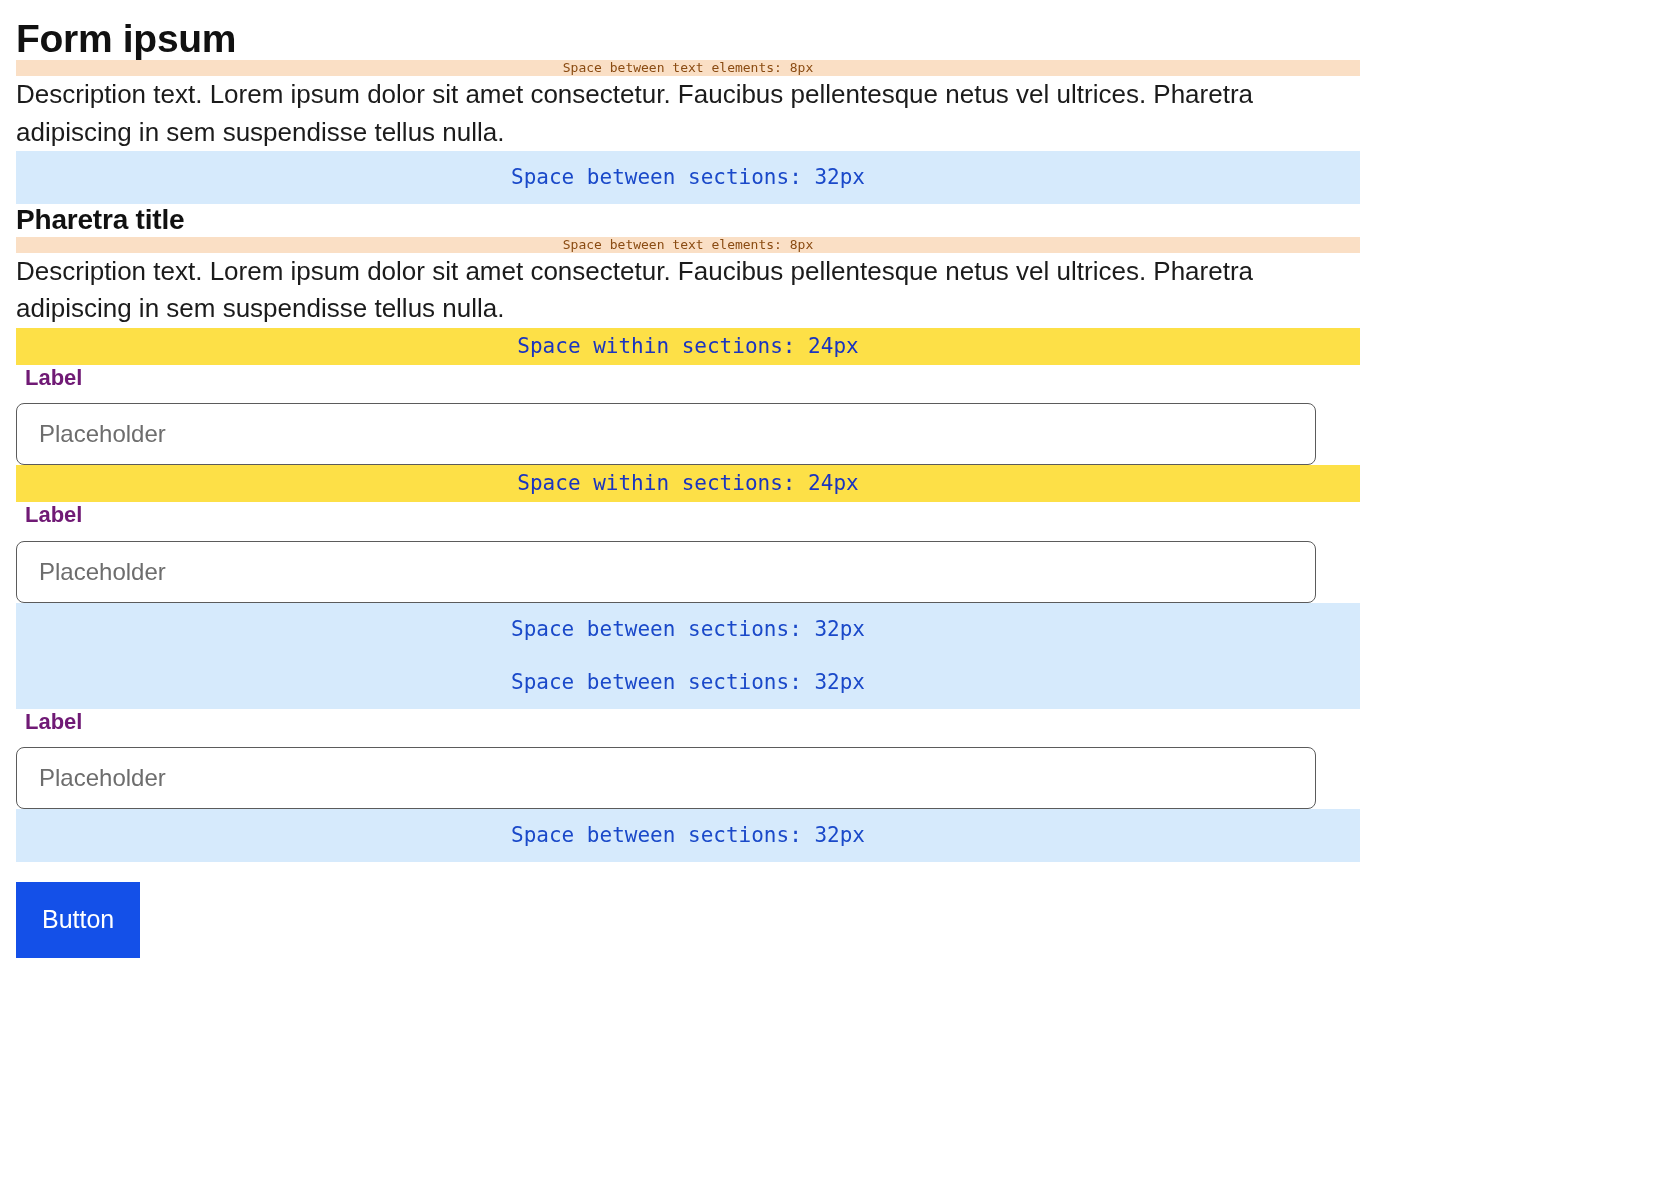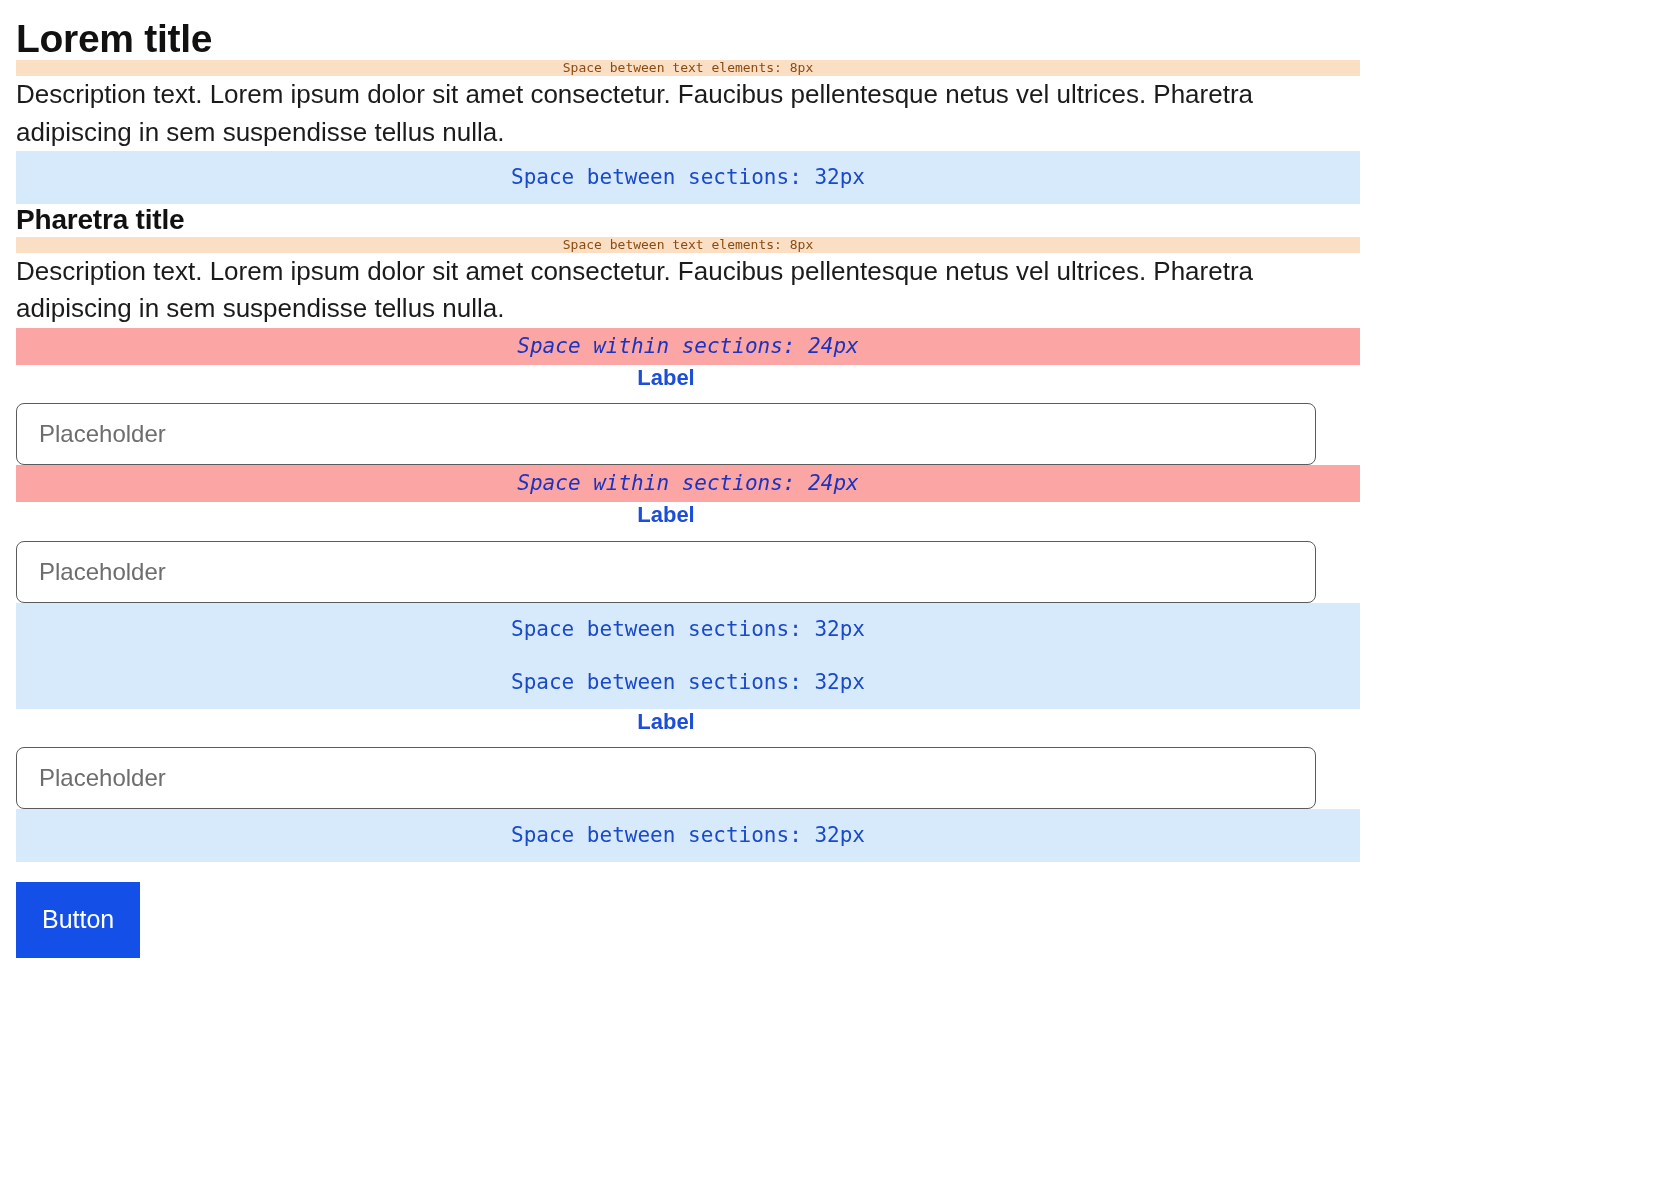--- a/index.html
+++ b/index.html
@@ -43,24 +43,23 @@
     font-size: 26px;
     line-height: 1.45;
     color: #1b1b1b;
     margin: 0;
     max-width: 1240px;
   }
   .field-label {
     font-size: 22px;
     font-weight: 700;
     line-height: 1.2;
-    color: #1d4ed8;
-    margin: 0 0 12px 0;
+    color: #701a75;
+    margin: 0 0 12px 9px;
     display: block;
-    text-align: center;
   }
 
   
   .spacer {
     box-sizing: border-box;
     width: 1344px;
     text-align: center;
     font-family: "DejaVu Sans Mono", "Liberation Mono", monospace;
     white-space: nowrap;
     overflow: hidden;
@@ -73,26 +72,25 @@
     line-height: 16px;
   }
   .spacer-between {
     background: #d6eafc;
     color: #1a49c9;
     font-size: 21px;
     height: 53px;
     line-height: 53px;
   }
   .spacer-within {
-    background: #fca5a5;
+    background: #fde047;
     color: #1a34c0;
     font-size: 21px;
     height: 37px;
     line-height: 37px;
-    font-style: italic;
   }
 
   
   .text-input {
     box-sizing: border-box;
     display: block;
     width: 1300px;
     height: 62px;
     border: 1.5px solid #5b5b5b;
     border-radius: 8px;
@@ -123,21 +121,21 @@
     cursor: pointer;
     line-height: 1.1;
   }
 </style>
 </head>
 <body>
 
 <div class="page">
   <div class="content">
 
-    <h1 class="form-title">Lorem title</h1>
+    <h1 class="form-title">Form ipsum</h1>
 
     <div class="spacer spacer-text-el">Space between text elements: 8px</div>
 
     <p class="description">Description text. Lorem ipsum dolor sit amet consectetur. Faucibus pellentesque netus vel ultrices. Pharetra adipiscing in sem suspendisse tellus nulla.</p>
 
     <div class="spacer spacer-between">Space between sections: 32px</div>
 
     <h2 class="section-title">Pharetra title</h2>
 
     <div class="spacer spacer-text-el">Space between text elements: 8px</div>

